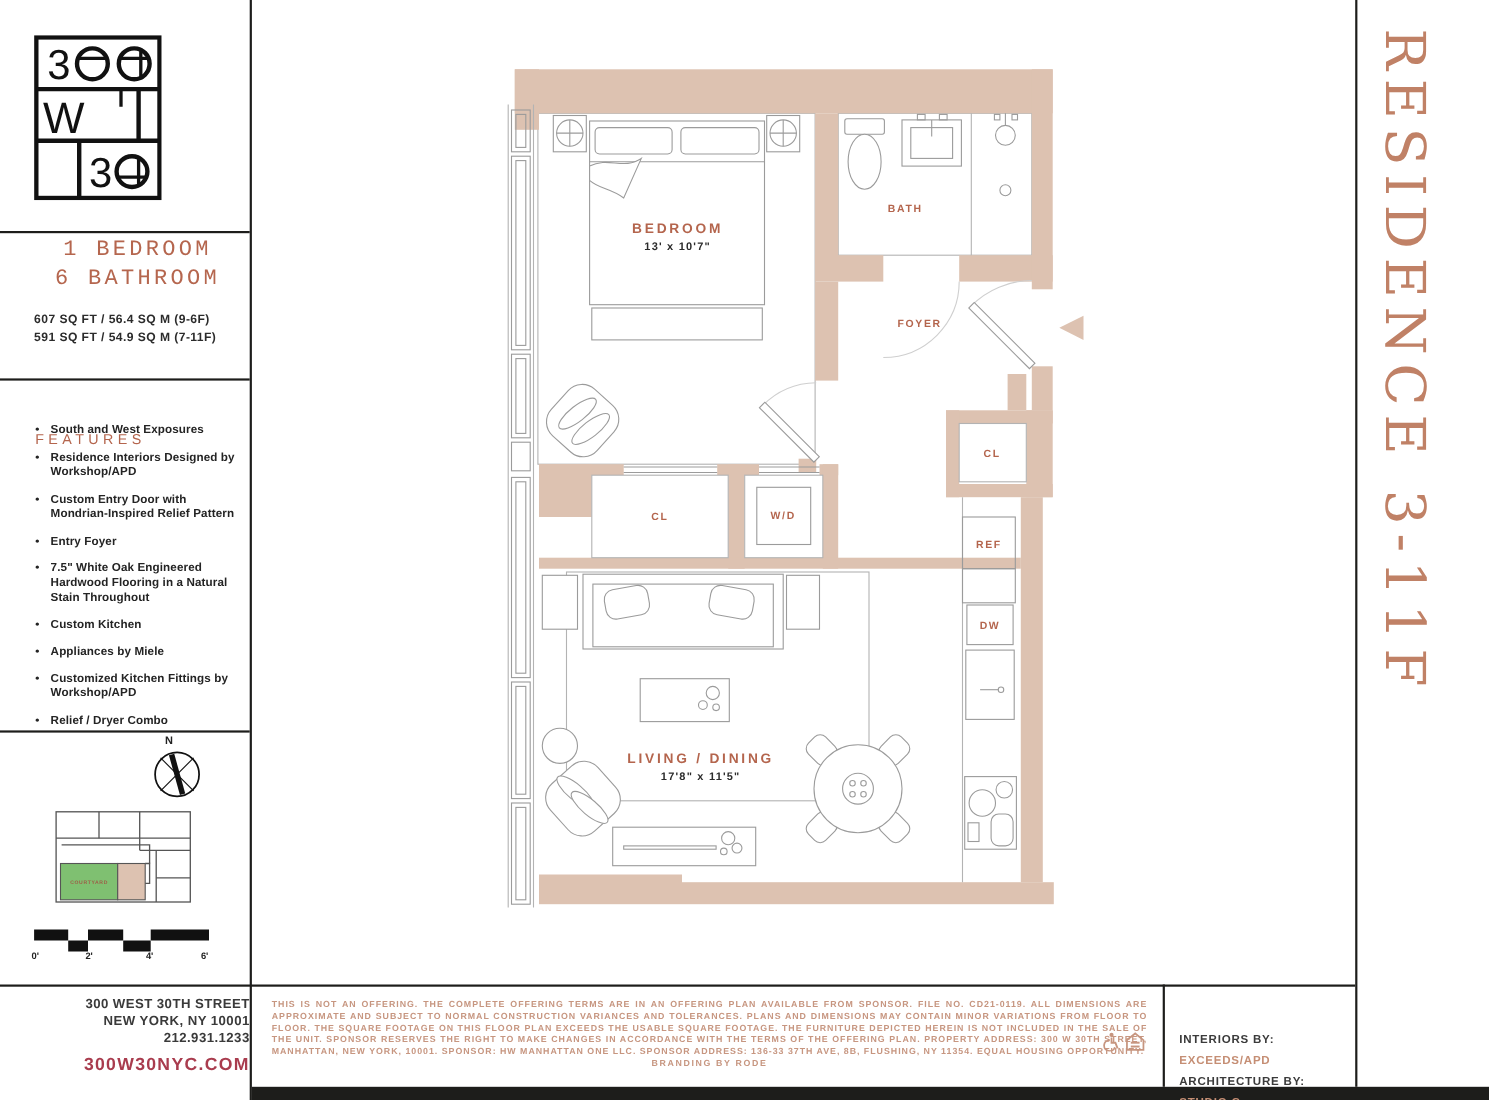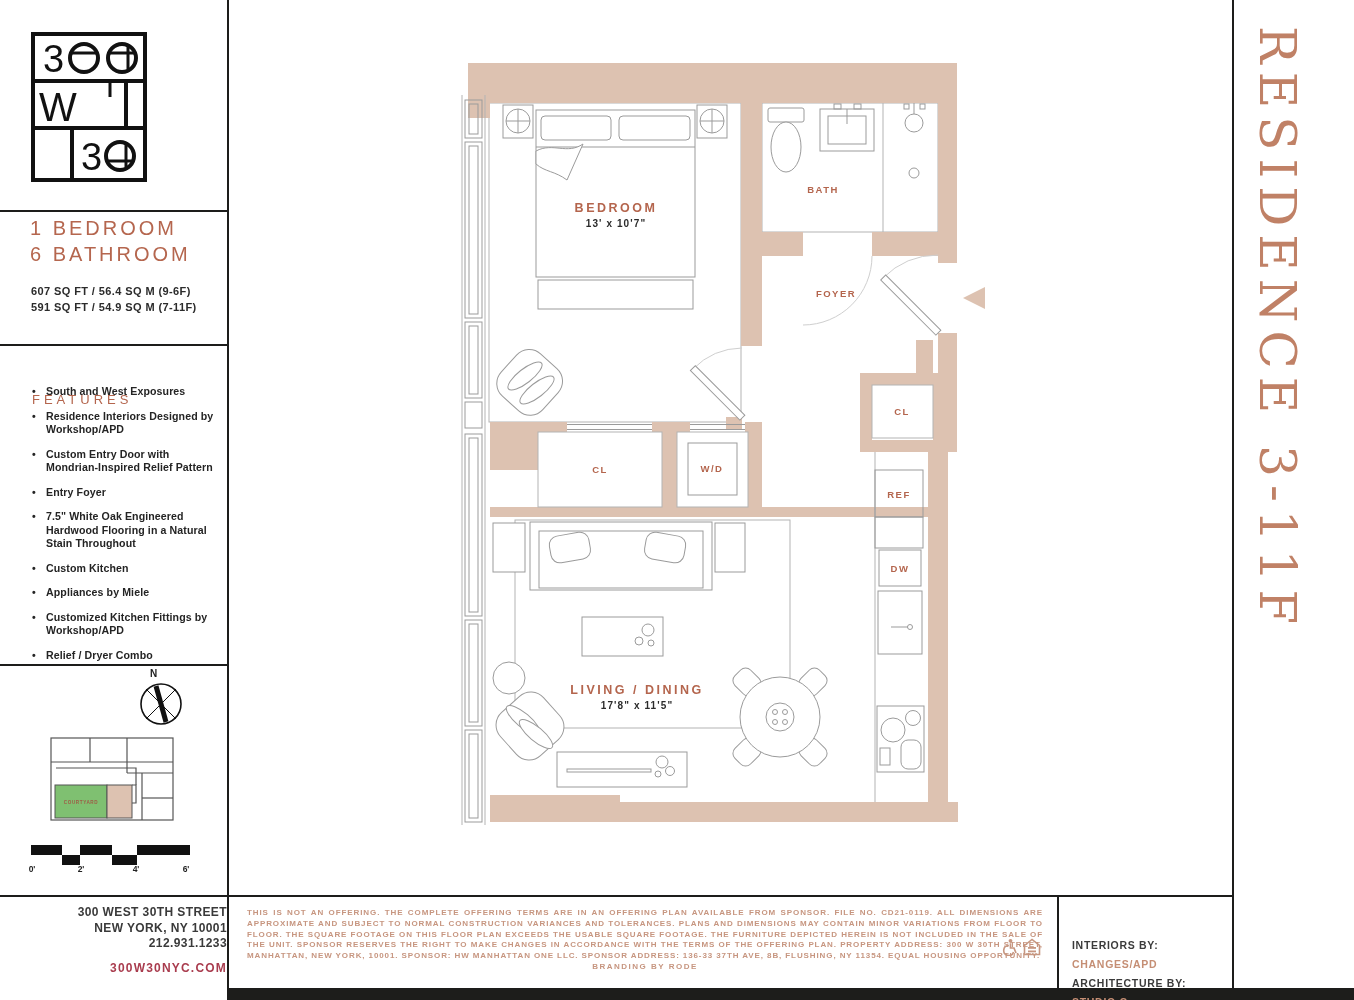--- a/index.html
+++ b/index.html
@@ -7,22 +7,22 @@
     width:1354px;height:1000px;position:relative;background:#ffffff;
     font-family:"Liberation Sans",sans-serif;overflow:hidden;color:#222;
   }
   .abs{position:absolute;}
   .hline{position:absolute;background:#1d1d1b;height:2px;}
   .vline{position:absolute;background:#1d1d1b;width:2px;}
 
   
   .unit-type{
     position:absolute;left:30px;top:215px;width:190px;
-    font-family:Liberation Sans, sans-serif;font-size:20px;letter-spacing:3px;
-    color:#b5664e;line-height:26px;
+    font-family:Liberation Mono, monospace;font-size:20px;letter-spacing:3px;
+    color:#b5664e;line-height:26px;text-align:center;
   }
   .area-text{
     position:absolute;left:31px;top:283px;width:190px;
     font-size:11px;font-weight:bold;letter-spacing:0.4px;color:#2b2b2b;line-height:16px;
   }
   .features-title{
     position:absolute;left:32px;top:360px;
     font-size:13px;font-weight:normal;letter-spacing:4px;color:#b4654d;margin-top:32px;
   }
   .features-list{position:absolute;left:32px;top:385px;width:182px;}
@@ -37,21 +37,21 @@
   .scale-block{position:absolute;background:#111;height:10px;}
   .scale-label{
     position:absolute;top:864px;width:20px;text-align:center;
     font-size:8.5px;font-weight:bold;color:#222;
   }
   .addr{
     position:absolute;left:0;top:905px;width:227px;text-align:right;
     font-size:12px;font-weight:bold;color:#3a3a3a;line-height:15.5px;letter-spacing:0.4px;
   }
   .website{
-    margin-top:9px;color:#a93c4e;letter-spacing:1.2px;font-size:12px;
+    margin-top:9px;color:#a93c4e;letter-spacing:1.2px;font-size:16px;
     text-decoration:none;display:inline-block;
   }
 
   
   .disclaimer{
     position:absolute;left:247px;top:908px;width:796px;
     font-size:8px;font-weight:bold;letter-spacing:0.9px;line-height:10.8px;
     color:#c79680;text-align:justify;
   }
   .branding{
@@ -404,15 +404,15 @@
     <path d="M8.5 7.5 A 5 5 0 1 0 13.5 14" fill="none" stroke="#c79680" stroke-width="1.6"></path>
   </svg>
   <svg width="18" height="18" viewBox="0 0 18 18">
     <path d="M1.5 7.5 L9 1.5 L16.5 7.5 V16.5 H1.5 Z" fill="none" stroke="#c79680" stroke-width="1.6"></path>
     <rect x="5" y="9" width="8" height="1.8" fill="#c79680"></rect>
     <rect x="5" y="12.5" width="8" height="1.8" fill="#c79680"></rect>
   </svg>
 </div>
 
 <div class="credits">
-  <div><span>INTERIORS BY:</span> <span class="val">CHANGES/APD</span></div>
+  <div><span>INTERIORS BY:</span> <span class="val">EXCEEDS/APD</span></div>
   <div><span>ARCHITECTURE BY:</span> <span class="val">STUDIO C</span></div>
 </div>
 
 </body></html>

